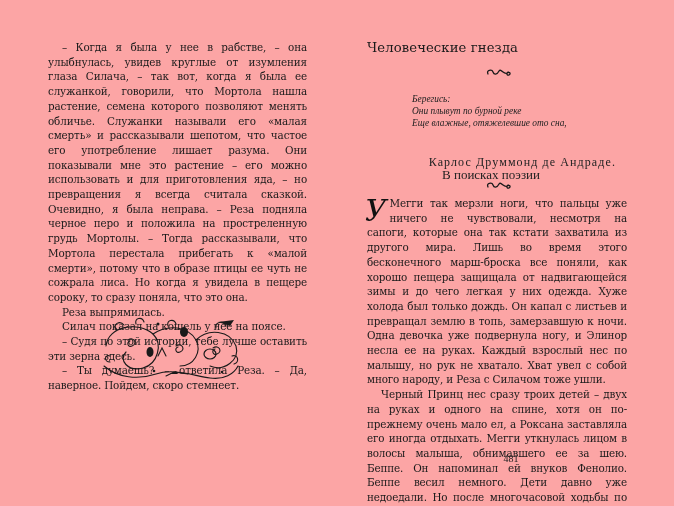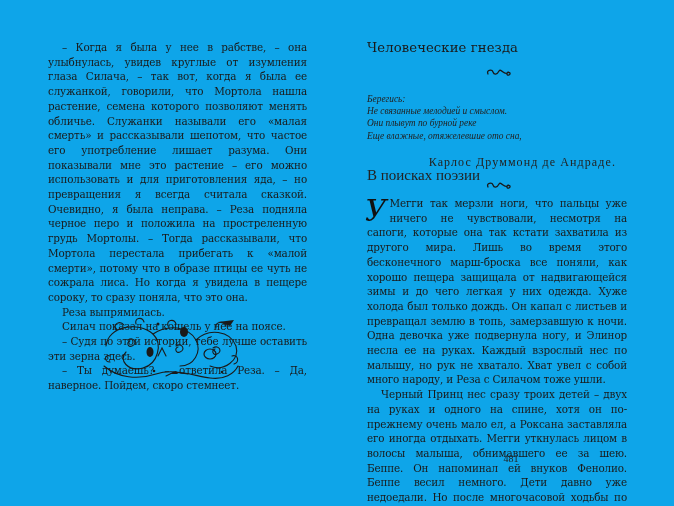--- a/index.html
+++ b/index.html
@@ -1,17 +1,17 @@
 <!DOCTYPE html>
 <html><head>
 <meta charset="utf-8">
 <style>
   html, body { margin: 0; padding: 0; background: #ffffff; }
   body { width: 674px; height: 506px; position: relative; overflow: hidden; }
-  .spread { position: absolute; left: 0; top: 0; width: 674px; height: 506px; background: #0ea5e9; }
+  .spread { position: absolute; left: 0; top: 0; width: 674px; height: 506px; background: #fca5a5; }
   .page { position: absolute; top: 0; height: 506px; }
   .page-left { left: 0; width: 337px; }
   .page-right { left: 337px; width: 337px; }
 
   .text {
     font-family: "DejaVu Serif", "Liberation Serif", serif;
     font-size: 10.4px;
     line-height: 14.7px;
     color: #1a1a1a;
     text-align: justify;
@@ -31,28 +31,28 @@
   }
   .ornament { position: absolute; width: 30px; height: 10px; }
   .orn-top { left: 147px; top: 67px; }
   .orn-bottom { left: 147px; top: 180px; }
 
   .epigraph {
     position: absolute; left: 30px; top: 93px; width: 245px;
     font-family: "Liberation Serif", "DejaVu Serif", serif;
     font-style: italic; font-size: 9.4px; line-height: 12.2px; color: #222;
   }
-  .epigraph .line { display: block; white-space: nowrap; }
+  .epigraph .line { display: block; white-space: nowrap; margin-left: 45px; }
   .epi-author {
     position: absolute; left: 30px; width: 249px; top: 155px; text-align: right;
     font-family: "Liberation Serif", serif; font-size: 12px; color: #222; letter-spacing: 1.1px;
   }
   .epi-source {
-    position: absolute; left: 30px; width: 248px; top: 167px; text-align: left;
-    font-family: "Liberation Serif", serif; font-size: 15px; color: #222;
+    position: absolute; left: 30px; width: 248px; top: 167px; text-align: center;
+    font-family: "Liberation Serif", serif; font-size: 13px; color: #222;
   }
 
   .right-body { position: absolute; left: 30px; top: 196px; width: 260px; letter-spacing: -0.15px; }
   .dropcap {
     float: left; font-family: "DejaVu Serif", serif; font-style: italic;
     font-size: 30px; line-height: 26px; margin: 2px 3px 0 -2px; color: #111;
   }
   .page-number {
     position: absolute; left: 159px; top: 453px; width: 30px; text-align: center;
     font-family: "Liberation Serif", serif; font-size: 10px; color: #222;
@@ -105,21 +105,20 @@
 
   <div class="page page-right">
     <div class="chapter-title">Человеческие гнезда</div>
 
     <svg class="ornament orn-top" viewBox="0 0 30 10">
       <path d="M4 7 C2 3, 8 2, 9 5 C10 8, 13 8, 15 4 C17 1, 20 8, 23 6 C26 4, 27 7, 25 8 C23 9, 22 6, 24 5" fill="none" stroke="#1a1a1a" stroke-width="1.3" stroke-linecap="round"></path>
     </svg>
 
     <div class="epigraph">
       <span class="line">Берегись:</span>
-      <span class="line">Не связанные мелодией и смыслом.</span>
       <span class="line">Они плывут по бурной реке</span>
       <span class="line">Еще влажные, отяжелевшие ото сна,</span>
     </div>
     <div class="epi-author">Карлос Друммонд де Андраде.</div>
     <div class="epi-source">В поисках поэзии</div>
 
     <svg class="ornament orn-bottom" viewBox="0 0 30 10">
       <path d="M4 7 C2 3, 8 2, 9 5 C10 8, 13 8, 15 4 C17 1, 20 8, 23 6 C26 4, 27 7, 25 8 C23 9, 22 6, 24 5" fill="none" stroke="#1a1a1a" stroke-width="1.3" stroke-linecap="round"></path>
     </svg>
 

